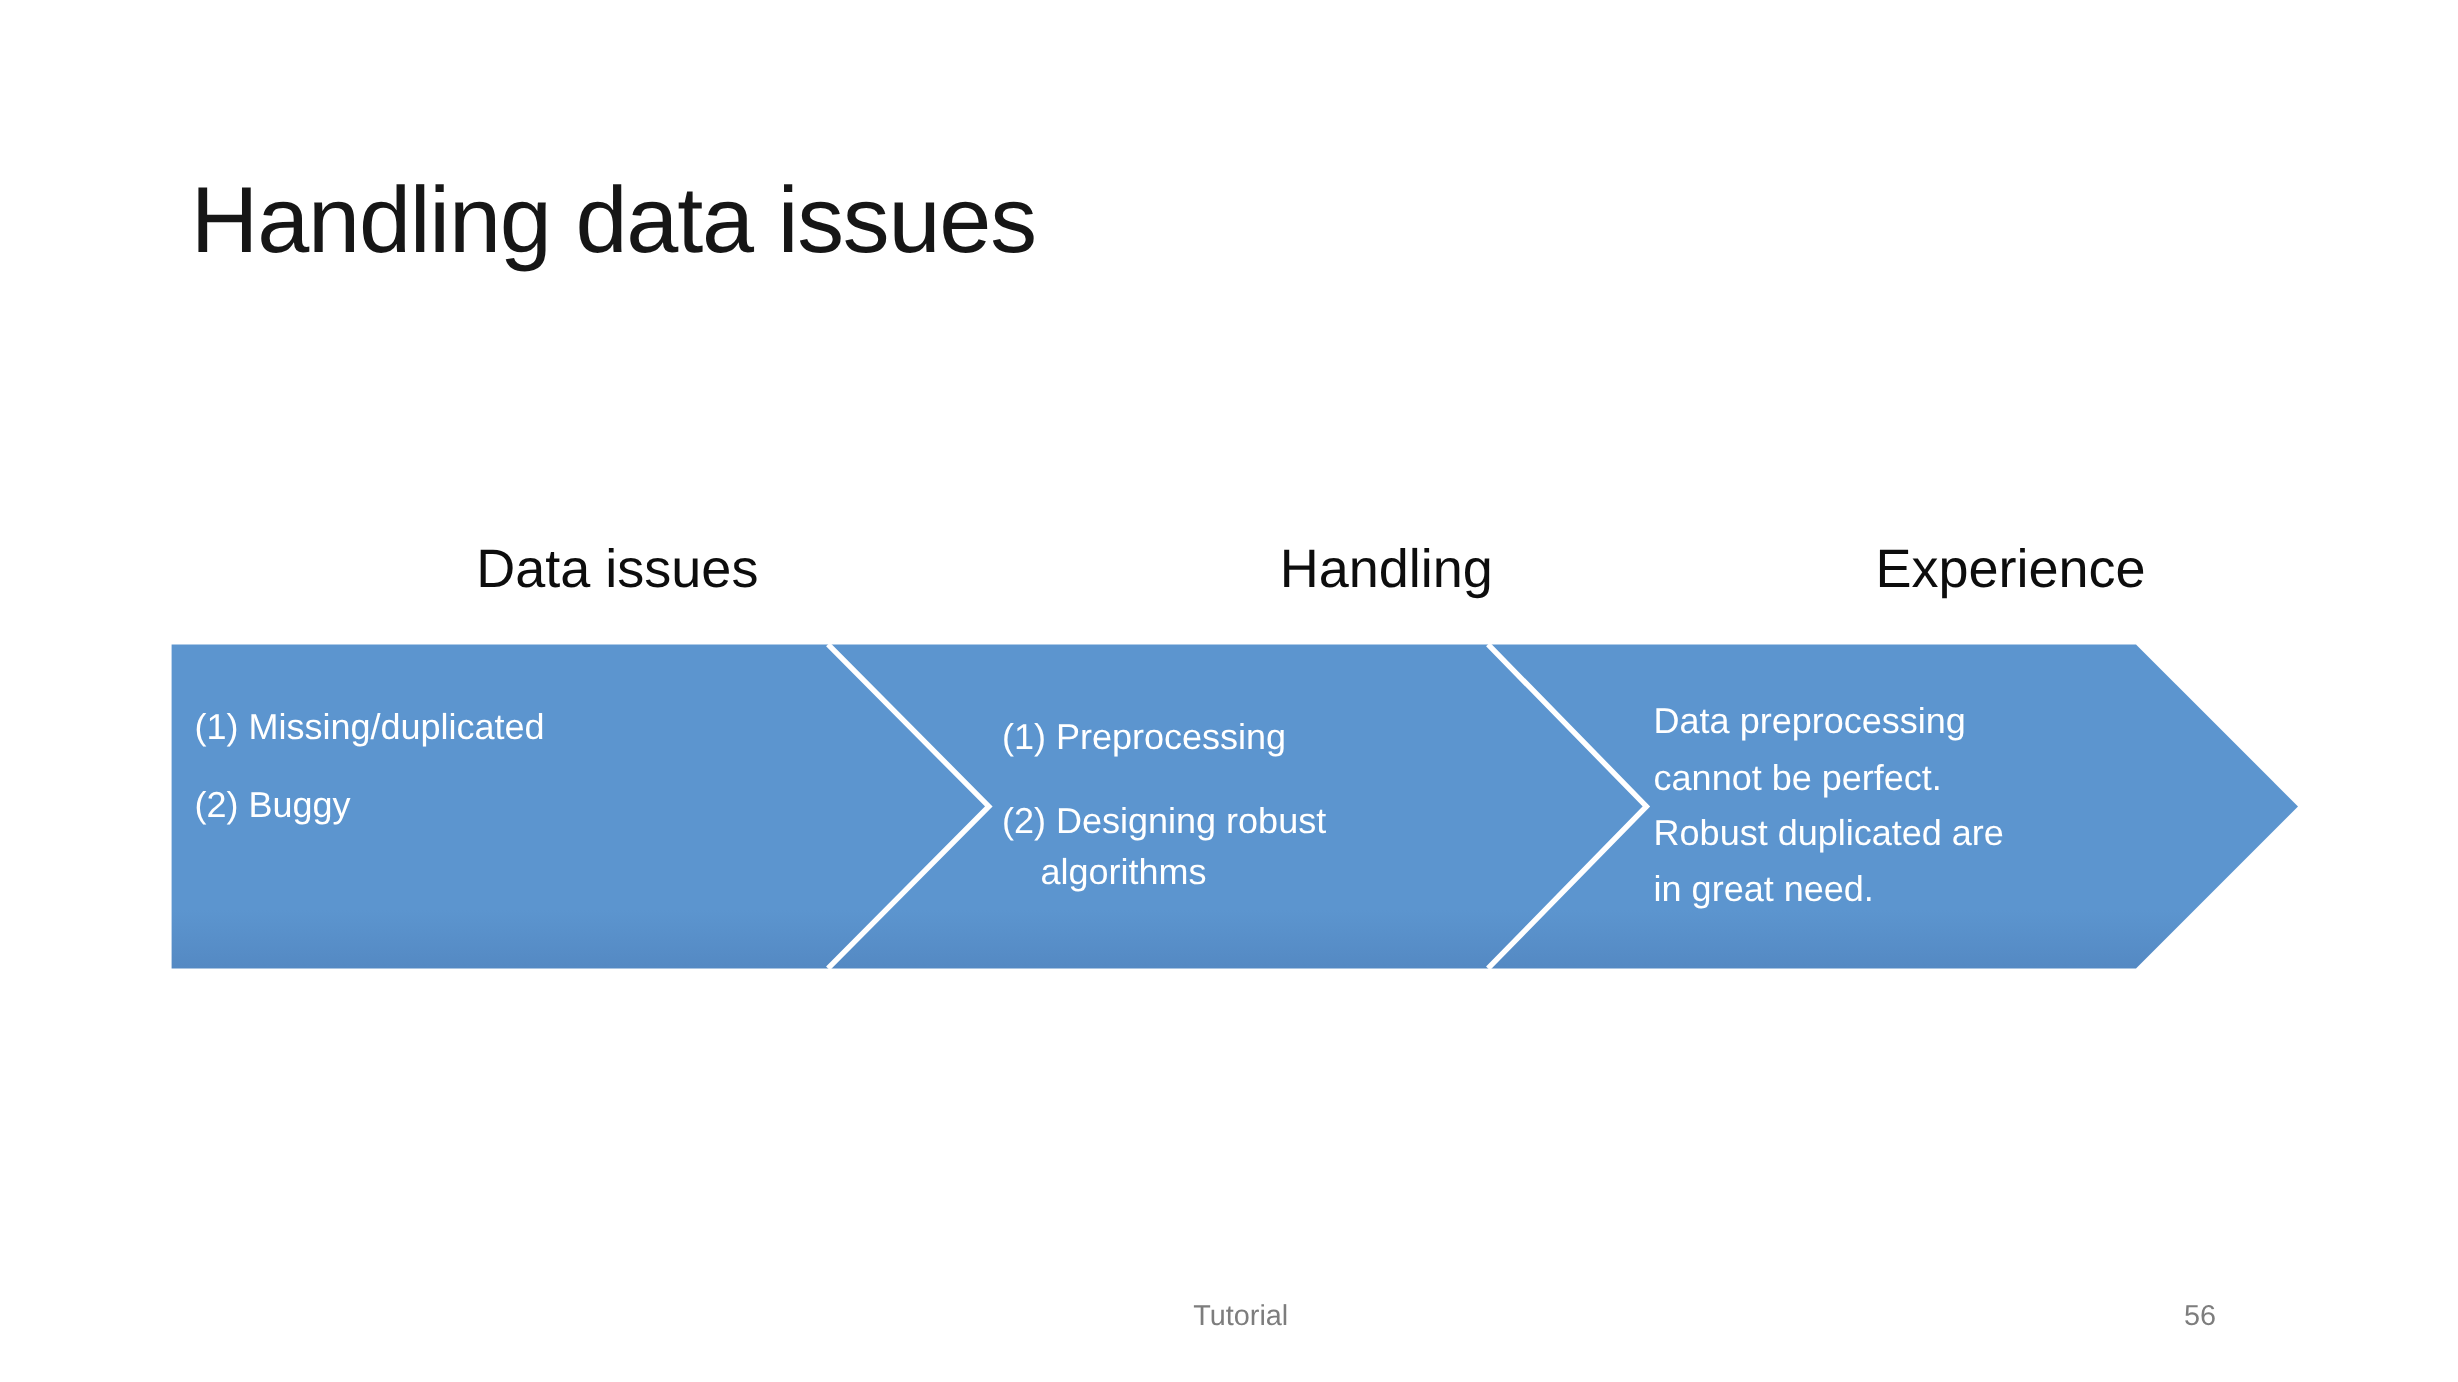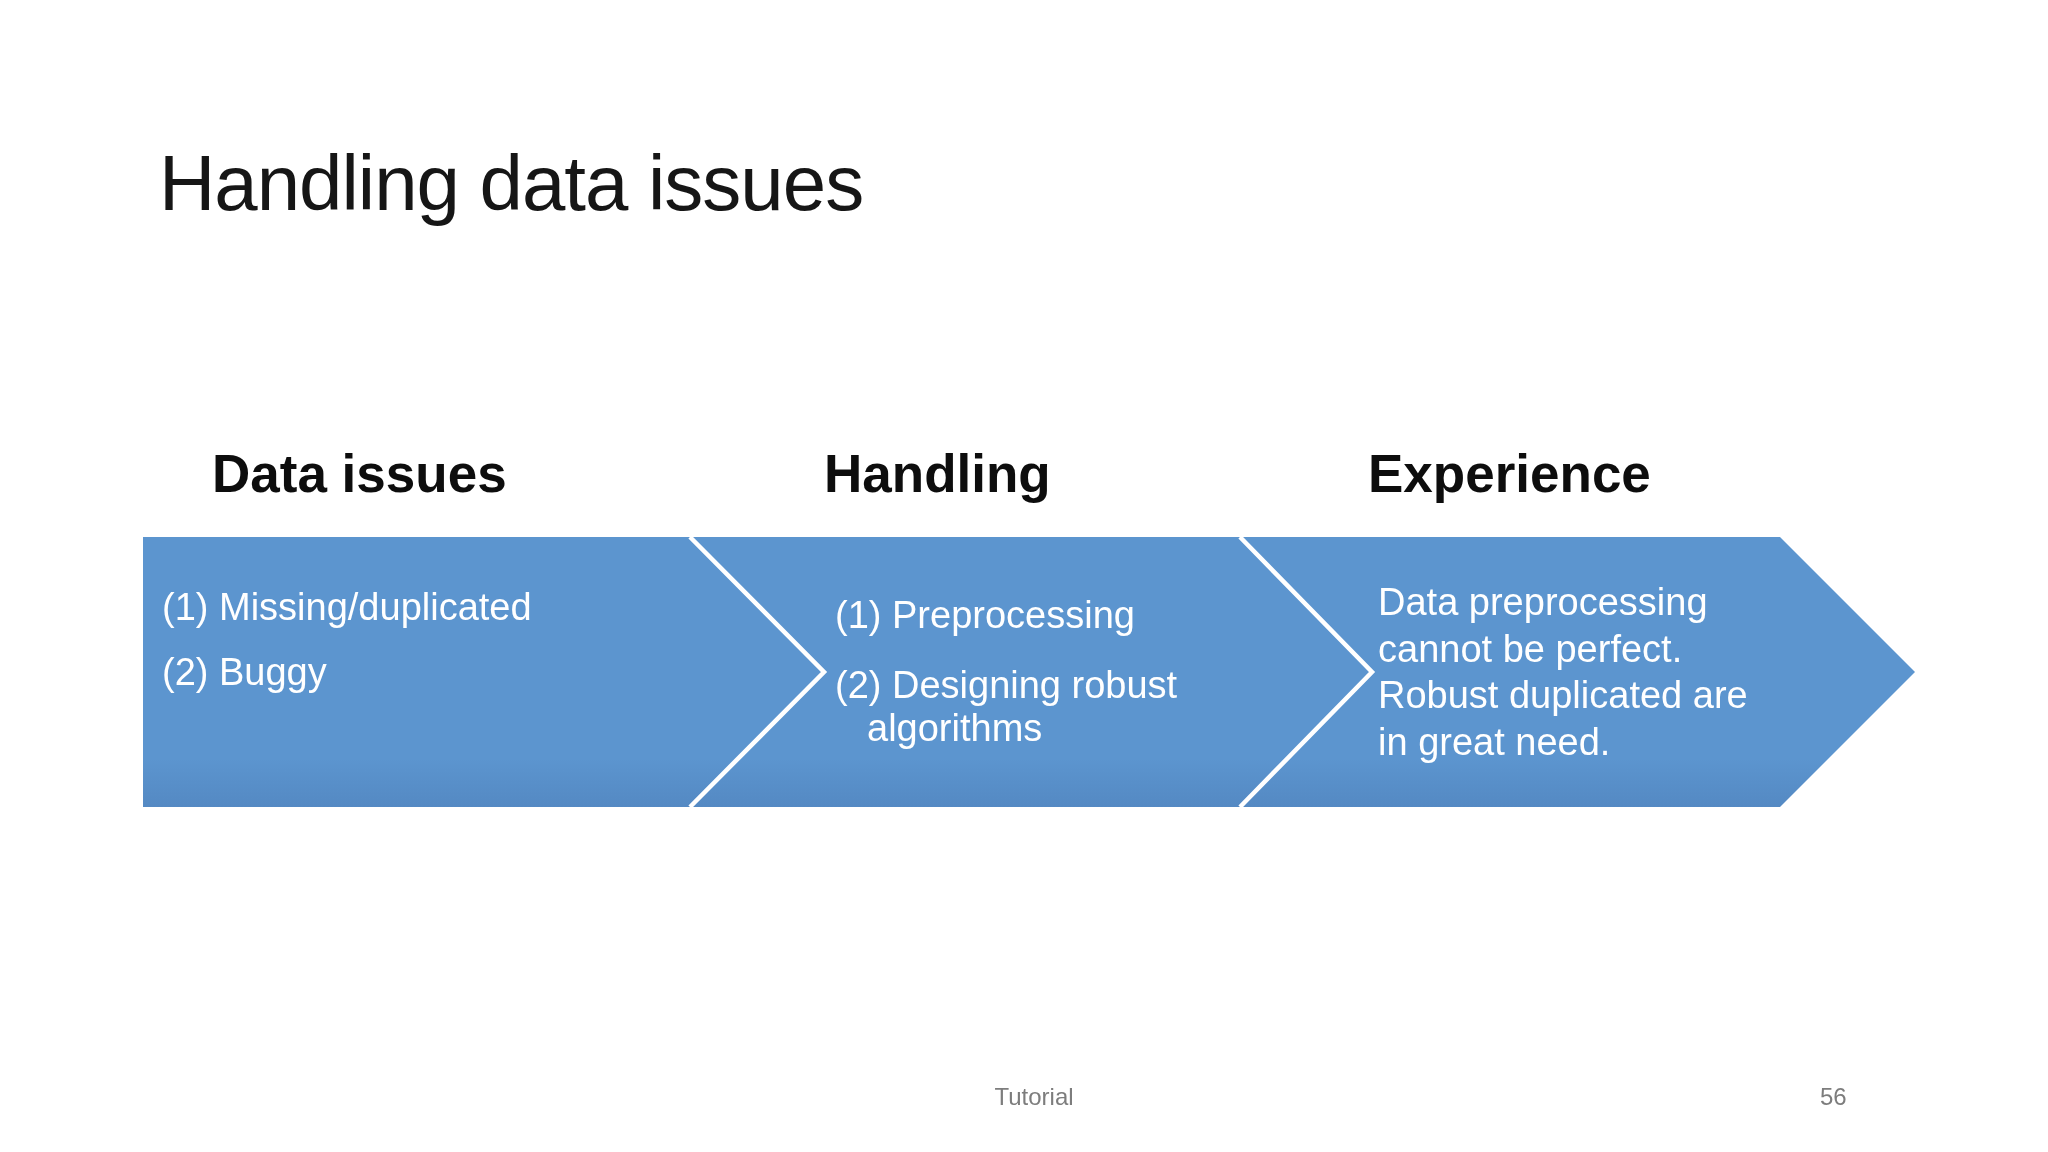--- a/index.html
+++ b/index.html
@@ -18,30 +18,30 @@
   .slide{position:relative;width:1736px;height:1152px;background:var(--bg);padding-left:42px;}
 
   .slide-title{
     position:absolute;left:159px;top:138px;
     font-size:78px;line-height:90px;font-weight:400;
     letter-spacing:-1px;color:var(--title-color);white-space:nowrap;
   }
 
   .col-header{
     position:absolute;top:443px;width:420px;
-    font-size:53px;line-height:62px;font-weight:700;
-    color:var(--header-color);text-align:left;white-space:nowrap;
+    font-size:45px;line-height:62px;font-weight:400;
+    color:var(--header-color);text-align:right;white-space:nowrap;
   }
   .col-header.c1{left:212px;}
   .col-header.c2{left:824px;}
   .col-header.c3{left:1368px;}
 
   .arrow-svg{position:absolute;left:0;top:0;width:2048px;height:1152px;}
 
-  .band-text{position:absolute;color:var(--band-text);font-size:38px;white-space:nowrap;}
+  .band-text{position:absolute;color:var(--band-text);font-size:30px;white-space:nowrap;}
   .band-text .line{line-height:46px;}
   .s1{left:162px;top:584px;}
   .s1 .line{margin-bottom:19px;}
   .s2{left:835px;top:592px;}
   .s2 .line2{margin-top:25px;line-height:44px;}
   .s2 .line3{line-height:42px;margin-left:32px;}
   .s3{left:1378px;top:579px;}
   .s3 .line{line-height:46.5px;}
 
   .footer-label{

